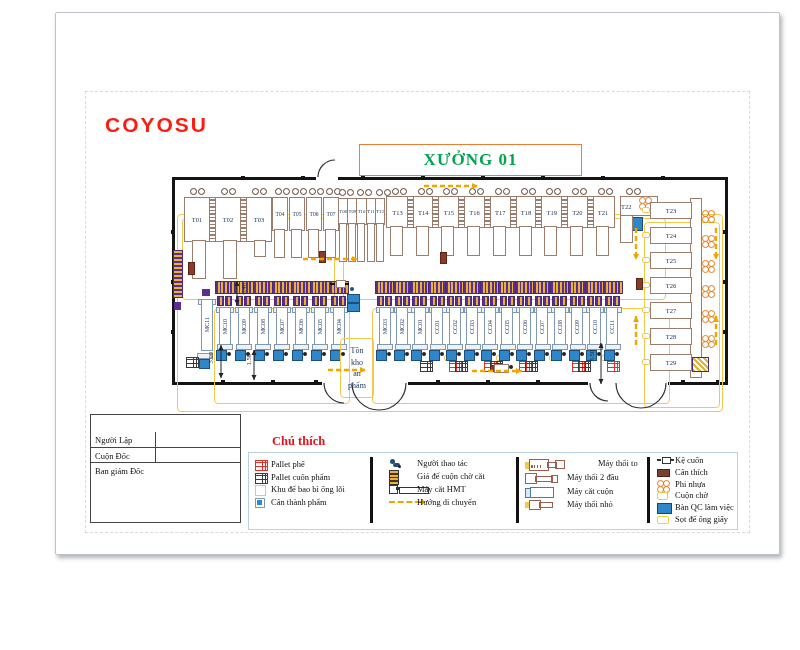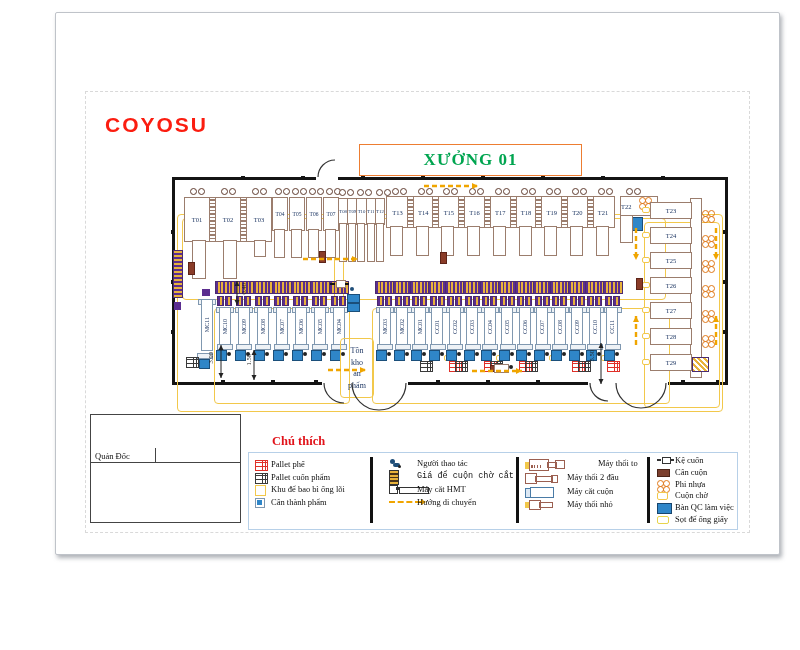--- a/index.html
+++ b/index.html
@@ -648,21 +648,21 @@
       <div class="ltext" style="left: 22px; top: 43.8px;">Cân thành phẩm</div>
       <div class="litem" style="position: absolute; left: 140px; top: 6px;">
         <div class="" style="position: absolute; left: 1px; top: 0px; width: 5px; height: 5px; background: rgb(31, 78, 121); border-radius: 50%;"></div>
         <div class="" style="position: absolute; left: 4px; top: 4px; width: 7px; height: 4px; background: rgb(31, 78, 121); border-radius: 2px;"></div>
         <div class="" style="position: absolute; left: 9px; top: 6px; width: 3px; height: 3px; background: rgb(34, 34, 34); border-radius: 50%;"></div>
       </div>
       <div class="ltext" style="left: 168px; top: 5px;">Người thao tác</div>
       <div class="litem" style="position: absolute; left: 140px; top: 19px;">
         <div class="" style="position: absolute; left: 0px; top: -2px; width: 8px; height: 13px; border: 1px solid rgb(51, 51, 51); background: repeating-linear-gradient(0deg, rgb(232, 178, 58) 0px, rgb(232, 178, 58) 2px, rgb(74, 51, 24) 2px, rgb(74, 51, 24) 3.6px);"></div>
       </div>
-      <div class="ltext" style="left: 168px; top: 18px; font-family: Liberation Mono, monospace;">Giá để cuộn chờ cắt</div>
+      <div class="ltext" style="left: 168px; top: 18px;">Giá để cuộn chờ cắt</div>
       <div class="litem" style="position: absolute; left: 140px; top: 32px;">
         <div class="" style="position: absolute; left: 0px; top: 0px; width: 7px; height: 7px; border: 1px solid rgb(51, 51, 51); background: rgb(255, 255, 255);"></div>
         <div class="" style="position: absolute; left: 7px; top: 2px; width: 3px; height: 3px; background: rgb(51, 51, 51);"></div>
         <div class="" style="position: absolute; left: 10px; top: 1.5px; width: 28px; height: 5px; border: 1px solid rgb(51, 51, 51); background: rgb(255, 255, 255);"></div>
       </div>
       <div class="ltext" style="left: 168px; top: 31px;">Máy cắt HMT</div>
       <div class="litem" style="position: absolute; left: 140px; top: 45px;">
         <div class="" style="position: absolute; left: 0px; top: 3px; width: 32px; height: 0px; border-top: 2.4px dashed rgb(240, 165, 0);"></div>
         <div class="" style="position: absolute; left: 32px; top: 1px; width: 0px; height: 0px; border-left: 5px solid rgb(240, 165, 0); border-top: 3px solid transparent; border-bottom: 3px solid transparent;"></div>
       </div>
@@ -694,21 +694,21 @@
       <div class="ltext" style="left: 318px; top: 46.4px;">Máy thổi nhỏ</div>
       <div class="litem" style="position: absolute; left: 408px; top: 3px;">
         <div class="" style="position: absolute; left: 0px; top: 3px; width: 4px; height: 1.5px; background: rgb(51, 51, 51);"></div>
         <div class="" style="position: absolute; left: 5px; top: 1px; width: 7px; height: 5px; border: 1px solid rgb(51, 51, 51); background: rgb(255, 255, 255);"></div>
         <div class="" style="position: absolute; left: 13px; top: 3px; width: 4px; height: 1.5px; background: rgb(51, 51, 51);"></div>
       </div>
       <div class="ltext" style="left: 426px; top: 2px;">Kệ cuốn</div>
       <div class="litem" style="position: absolute; left: 408px; top: 14.8px;">
         <div class="" style="position: absolute; left: 0px; top: 1px; width: 11px; height: 6px; background: rgb(123, 63, 46); border: 1px solid rgb(74, 36, 24);"></div>
       </div>
-      <div class="ltext" style="left: 426px; top: 13.8px;">Cân cuộn</div>
+      <div class="ltext" style="left: 426px; top: 13.8px;">Cân thích</div>
       <div class="litem" style="position: absolute; left: 408px; top: 26.6px;">
         <div class="" style="position: absolute; left: 0px; top: 0px; width: 5px; height: 5px; border: 1.6px solid rgb(224, 120, 24); border-radius: 50%;"></div>
         <div class="" style="position: absolute; left: 6px; top: 0px; width: 5px; height: 5px; border: 1.6px solid rgb(224, 120, 24); border-radius: 50%;"></div>
         <div class="" style="position: absolute; left: 0px; top: 6px; width: 5px; height: 5px; border: 1.6px solid rgb(224, 120, 24); border-radius: 50%;"></div>
         <div class="" style="position: absolute; left: 6px; top: 6px; width: 5px; height: 5px; border: 1.6px solid rgb(224, 120, 24); border-radius: 50%;"></div>
       </div>
       <div class="ltext" style="left: 426px; top: 25.6px;">Phi nhựa</div>
       <div class="litem" style="position: absolute; left: 408px; top: 38.4px;">
         <div class="" style="position: absolute; left: 0px; top: 1px; width: 9px; height: 6px; border: 1.3px solid rgb(242, 200, 75); border-radius: 2px; background: rgb(255, 255, 255);"></div>
       </div>
@@ -717,23 +717,30 @@
         <div class="" style="position: absolute; left: 0px; top: 0px; width: 13px; height: 9px; background: rgb(47, 134, 200); border: 1px solid rgb(23, 69, 110);"></div>
       </div>
       <div class="ltext" style="left: 426px; top: 49.2px;">Bàn QC làm việc</div>
       <div class="litem" style="position: absolute; left: 408px; top: 62px;">
         <div class="" style="position: absolute; left: 0px; top: 1px; width: 10px; height: 6px; border: 1.3px solid rgb(232, 212, 75); border-radius: 2px; background: rgb(255, 255, 255);"></div>
       </div>
       <div class="ltext" style="left: 426px; top: 61px;">Sọt để ống giấy</div>
     </div>
 
   <div id="info-table">
+    <div class="trow" style="top:17px;height:16px">
+      <div class="vsep"></div>
+      <span class="tlabel">Người Lập</span>
+    </div>
     <div class="trow" style="top:33px;height:15px">
       <div class="vsep"></div>
-      <span class="tlabel">Quản Đốc</span>
+      <span class="tlabel">Cuộn Đốc</span>
+    </div>
+    <div class="trow" style="top:48px;height:59px;border-bottom:none">
+      <span class="tlabel">Ban giám Đốc</span>
     </div>
   </div>
 <svg class="overlay" width="800" height="650">
       <path d="M308,383 A20,20 0 0 0 328,403" fill="none" stroke="#333" stroke-width="1.2"></path>
       <path d="M336,383 A27,27 0 0 0 363,410" fill="none" stroke="#333" stroke-width="1.2"></path>
       <path d="M390,383 A27,27 0 0 1 363,410" fill="none" stroke="#333" stroke-width="1.2"></path>
       <path d="M574,383 A18,18 0 0 0 592,401" fill="none" stroke="#333" stroke-width="1.2"></path>
       <path d="M600,383 A25,25 0 0 0 625,408" fill="none" stroke="#333" stroke-width="1.2"></path>
       <path d="M650,383 A25,25 0 0 1 625,408" fill="none" stroke="#333" stroke-width="1.2"></path>
       <path d="M302,177 A17,17 0 0 1 319,160" fill="none" stroke="#333" stroke-width="1.2"></path>

